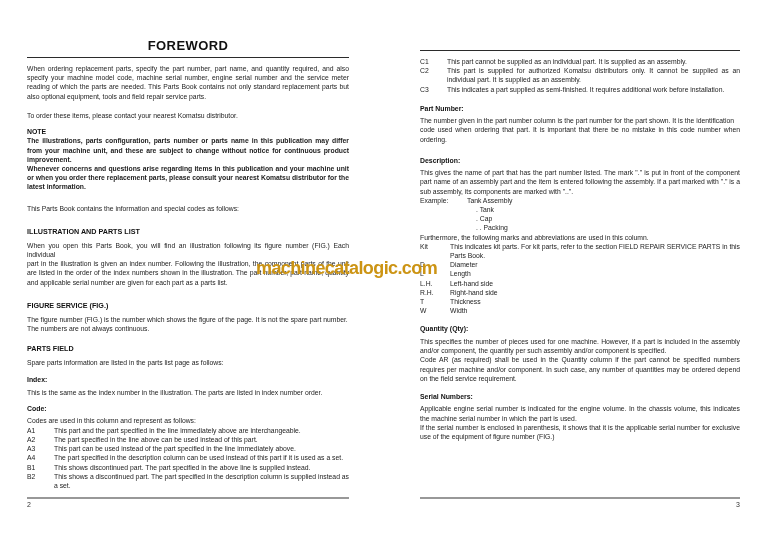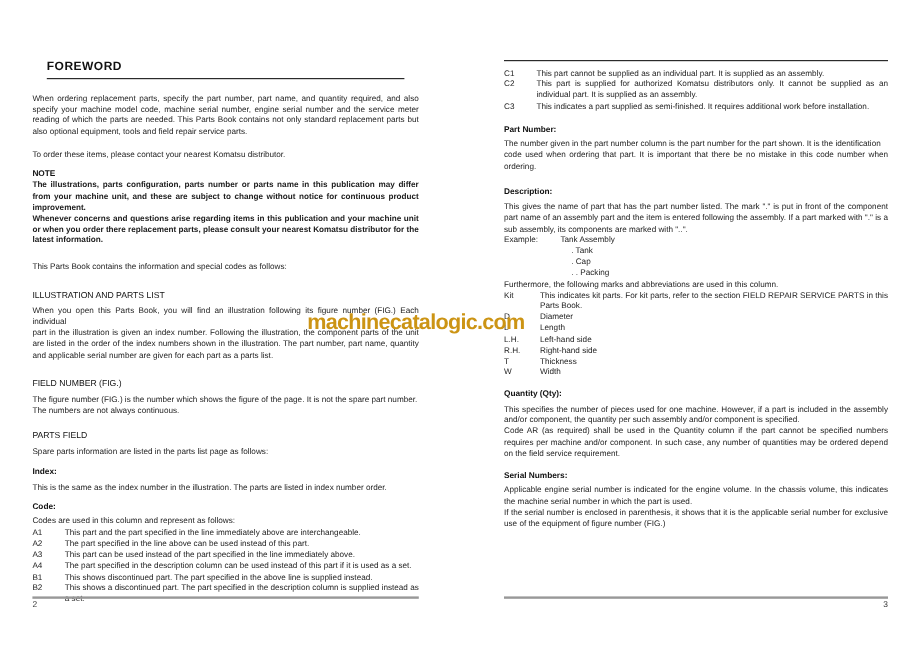--- a/index.html
+++ b/index.html
@@ -5,26 +5,26 @@
   html,body{margin:0;padding:0;}
   body{
     width:768px;height:543px;position:relative;background:#ffffff;overflow:hidden;
     font-family:"Liberation Sans","DejaVu Sans",sans-serif;color:#1c1c1c;
   }
   .page-col{position:absolute;}
   #left-col{left:27px;top:38px;width:322px;}
   #right-col{left:420px;top:50px;width:320px;}
 
   .doc-title{
-    font-size:10px;font-weight:bold;letter-spacing:.4px;
-    margin:12px;padding-bottom:4px;border-bottom:1.5px solid #2b2b2b;color:#111;
+    font-size:13px;font-weight:bold;text-align:center;letter-spacing:.4px;
+    margin:0;padding-bottom:4px;border-bottom:1.5px solid #2b2b2b;color:#111;
   }
   p{margin:0;font-size:6.8px;line-height:9.2px;text-align:justify;}
   .b{font-weight:bold;}
-  .sec-h{font-size:7.2px;font-weight:normal;margin:0;line-height:10px;color:#111;}
+  .sec-h{font-size:7.2px;font-weight:bold;margin:0;line-height:10px;color:#111;}
   .sub-h{font-size:6.9px;font-weight:bold;margin:0;line-height:9.4px;color:#111;}
 
   .mt3{margin-top:3px;}.mt4{margin-top:4px;}.mt6{margin-top:6px;}.mt7{margin-top:7px;}
   .mt8{margin-top:8px;}.mt9{margin-top:9px;}.mt10{margin-top:10px;}.mt11{margin-top:11px;}
   .mt12{margin-top:12px;}.mt14{margin-top:14px;}
 
   .coderow{display:flex;font-size:6.8px;line-height:9.2px;}
   .codecol{flex:none;width:27px;}
   .codetext{flex:1;text-align:justify;}
   .abbr .codecol{width:30px;}
@@ -60,21 +60,21 @@
   <p class="sub-h mt7">NOTE</p>
   <p class="b">The illustrations, parts configuration, parts number or parts name in this publication may differ from your machine unit, and these are subject to change without notice for continuous product improvement.</p>
   <p class="b">Whenever concerns and questions arise regarding items in this publication and your machine unit or when you order there replacement parts, please consult your nearest Komatsu distributor for the latest information.</p>
 
   <p class="mt12">This Parts Book contains the information and special codes as follows:</p>
 
   <h2 class="sec-h mt14">ILLUSTRATION AND PARTS LIST</h2>
   <p class="mt4">When you open this Parts Book, you will find an illustration following its figure number (FIG.) Each individual</p>
   <p>part in the illustration is given an index number. Following the illustration, the component parts of the unit are listed in the order of the index numbers shown in the illustration. The part number, part name, quantity and applicable serial number are given for each part as a parts list.</p>
 
-  <h2 class="sec-h mt14">FIELD NUMBER (FIG.)</h2>
+  <h2 class="sec-h mt14">FIGURE SERVICE (FIG.)</h2>
   <p class="mt4">The figure number (FIG.) is the number which shows the figure of the page. It is not the spare part number.</p>
   <p>The numbers are not always continuous.</p>
 
   <h2 class="sec-h mt11">PARTS FIELD</h2>
   <p class="mt4">Spare parts information are listed in the parts list page as follows:</p>
 
   <p class="sub-h mt8">Index:</p>
   <p class="mt3">This is the same as the index number in the illustration. The parts are listed in index number order.</p>
 
   <p class="sub-h mt7">Code:</p>

